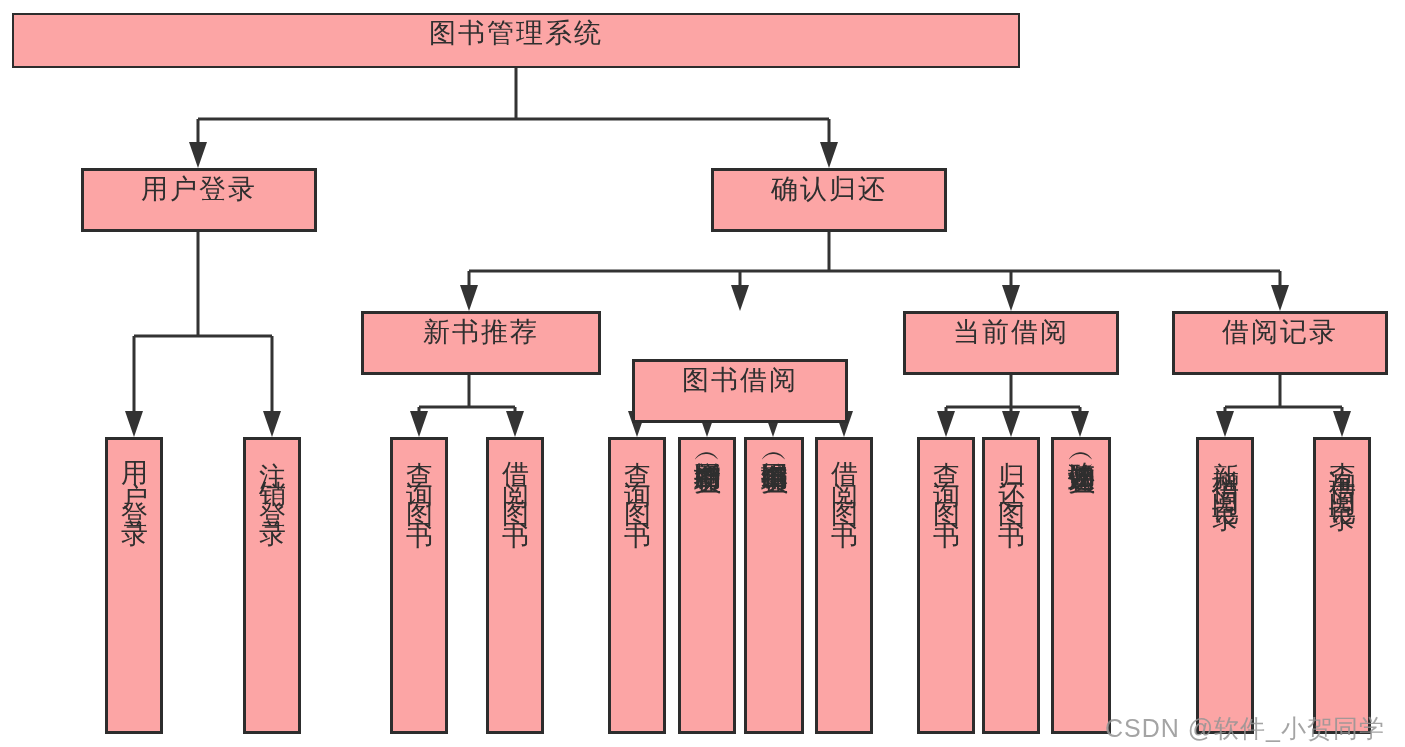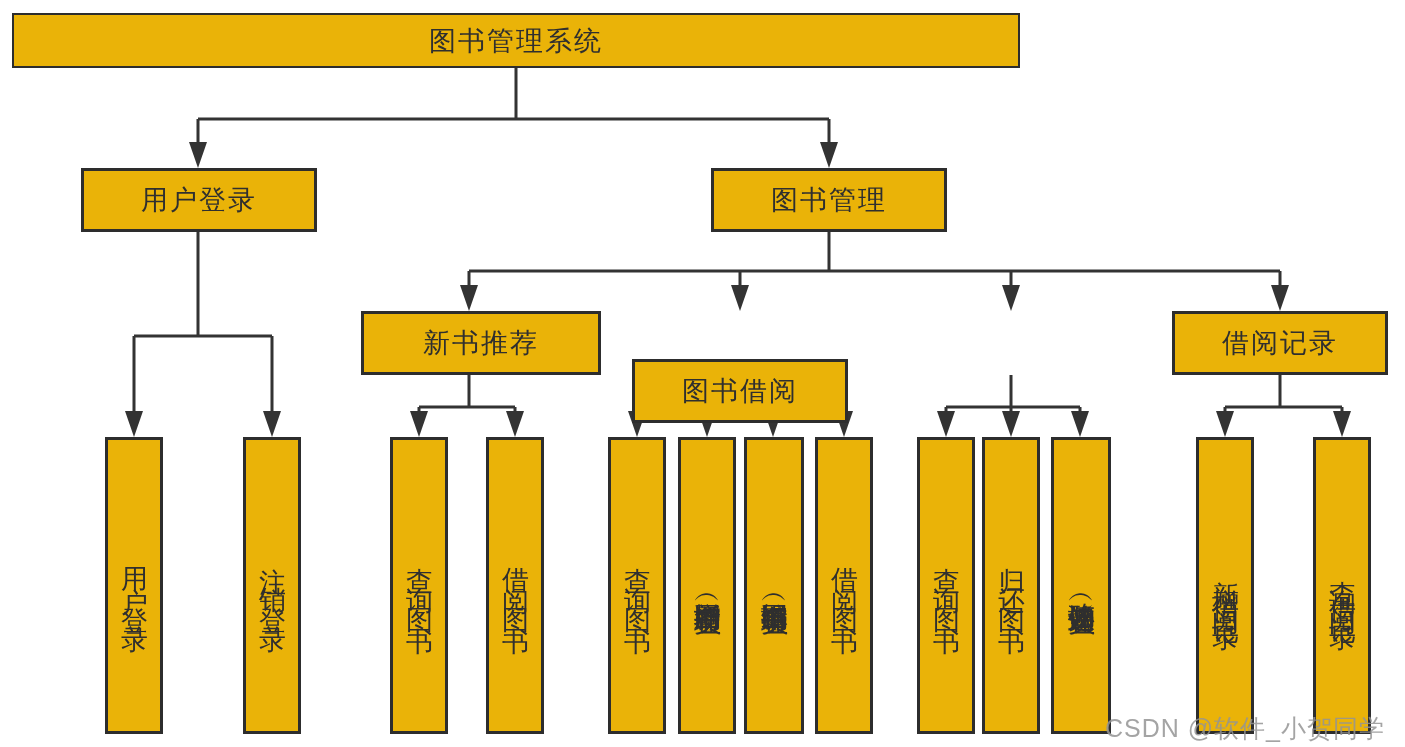--- a/index.html
+++ b/index.html
@@ -7,23 +7,23 @@
     position:relative;
     width:1405px;height:747px;
     background:#ffffff;
     font-family:"Liberation Sans","DejaVu Sans",sans-serif;
     overflow:hidden;
   }
   svg.connectors{position:absolute;left:0;top:0;z-index:0;}
   .box{
     position:absolute;
     box-sizing:border-box;
-    background:#eab308;
+    background:#fca5a5;
     border:3px solid #2d2d2d;
-    display:flex;align-items:center;justify-content:center;
+    display:flex;justify-content:center;
     color:#2f2f2f;
     z-index:1;
   }
   .box.root{border-width:2px;}
   .hlabel{font-size:27px;letter-spacing:2px;white-space:nowrap;}
   .leaf span{
     writing-mode:vertical-rl;
     text-orientation:mixed;
     font-size:27px;
     color:#2f2f2f;
@@ -80,28 +80,31 @@
   </svg>
 
   <div class="box root" style="left:12px;top:13px;width:1008px;height:55px;">
     <span class="hlabel">图书管理系统</span>
   </div>
 
   <div class="box" style="left:81px;top:168px;width:236px;height:64px;">
     <span class="hlabel">用户登录</span>
   </div>
   <div class="box" style="left:711px;top:168px;width:236px;height:64px;">
-    <span class="hlabel">图书管理</span>
+    <span class="hlabel">确认归还</span>
   </div>
 
   <div class="box" style="left:361px;top:311px;width:240px;height:64px;">
     <span class="hlabel">新书推荐</span>
   </div>
   <div class="box" style="left:632px;top:311px;width:216px;height:64px;margin-top:48px;">
     <span class="hlabel">图书借阅</span>
+  </div>
+  <div class="box" style="left:903px;top:311px;width:216px;height:64px;">
+    <span class="hlabel">当前借阅</span>
   </div>
   <div class="box" style="left:1172px;top:311px;width:216px;height:64px;">
     <span class="hlabel">借阅记录</span>
   </div>
 
   <div class="box leaf" style="left:105px;top:437px;width:58px;height:297px;">
     <span class="sp-wide">用户登录</span>
   </div>
   <div class="box leaf" style="left:243px;top:437px;width:58px;height:297px;">
     <span class="sp-wide">注销登录</span>

